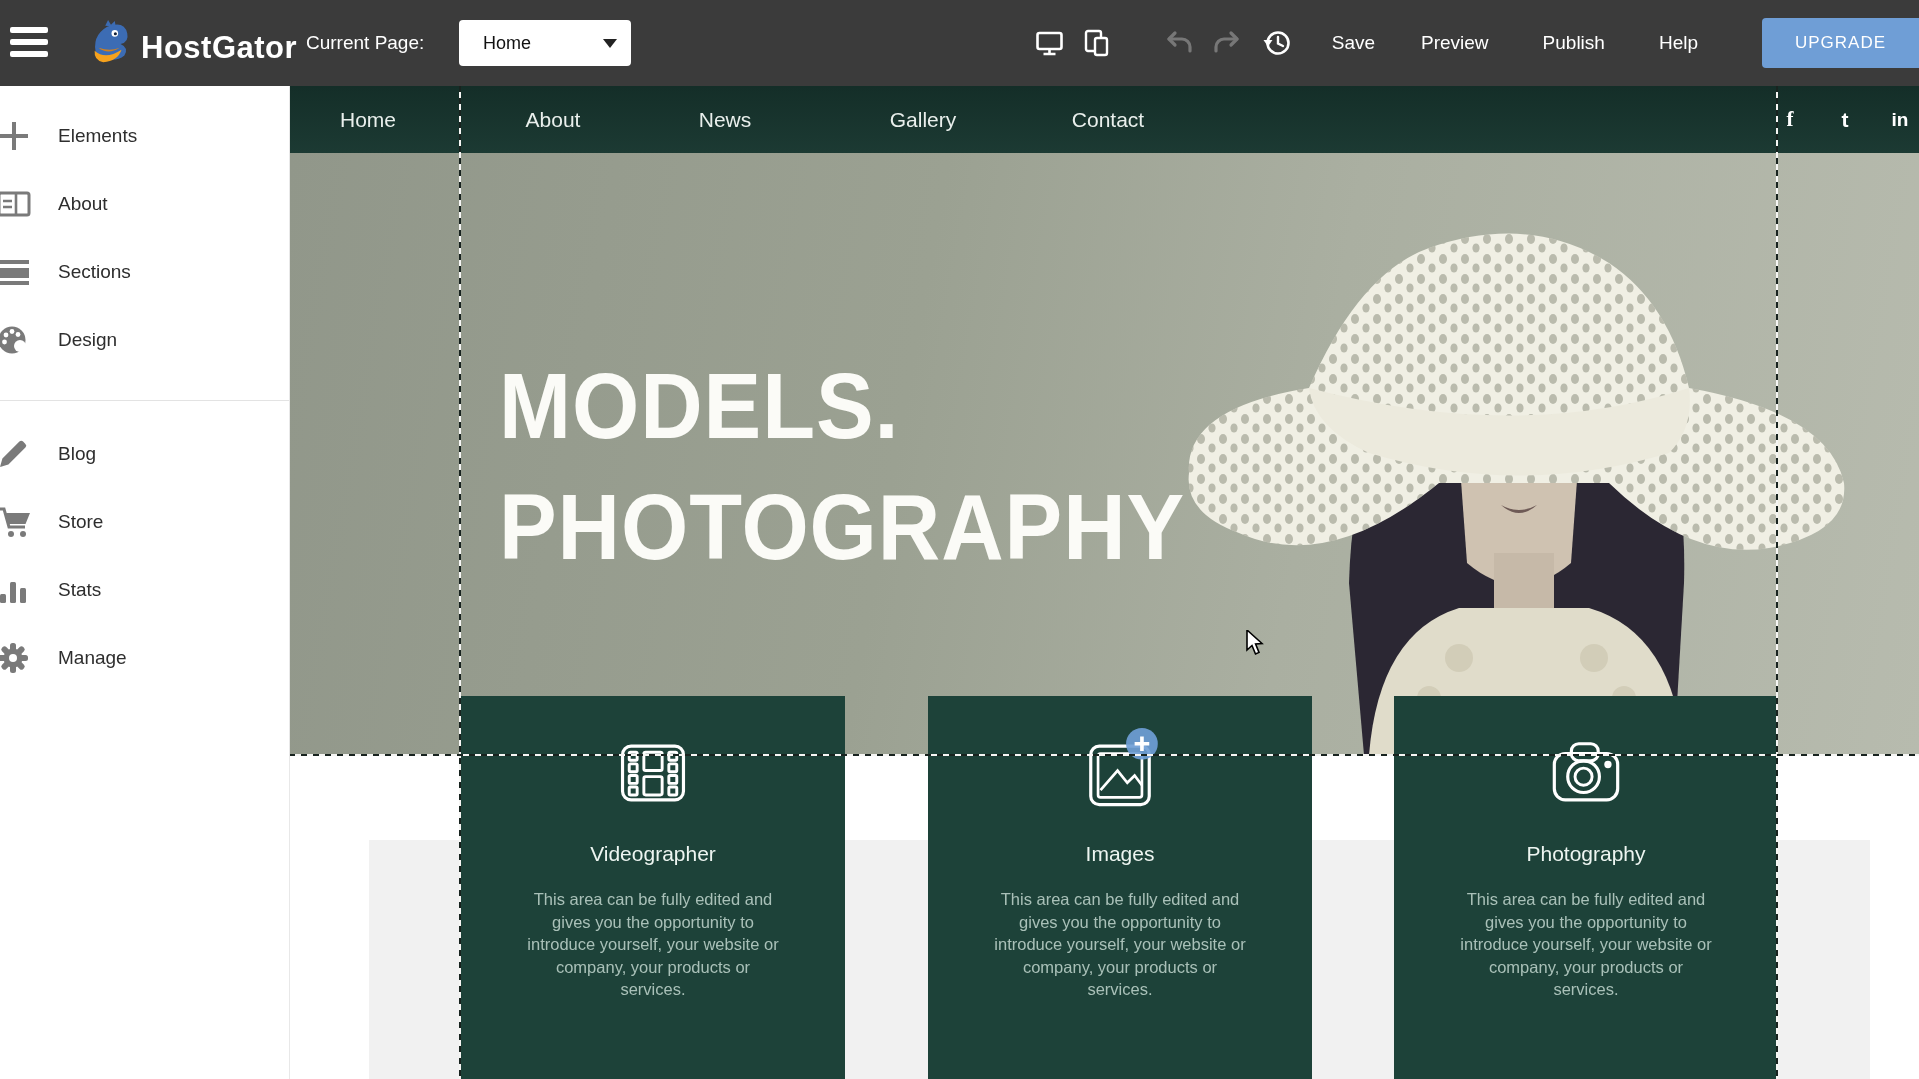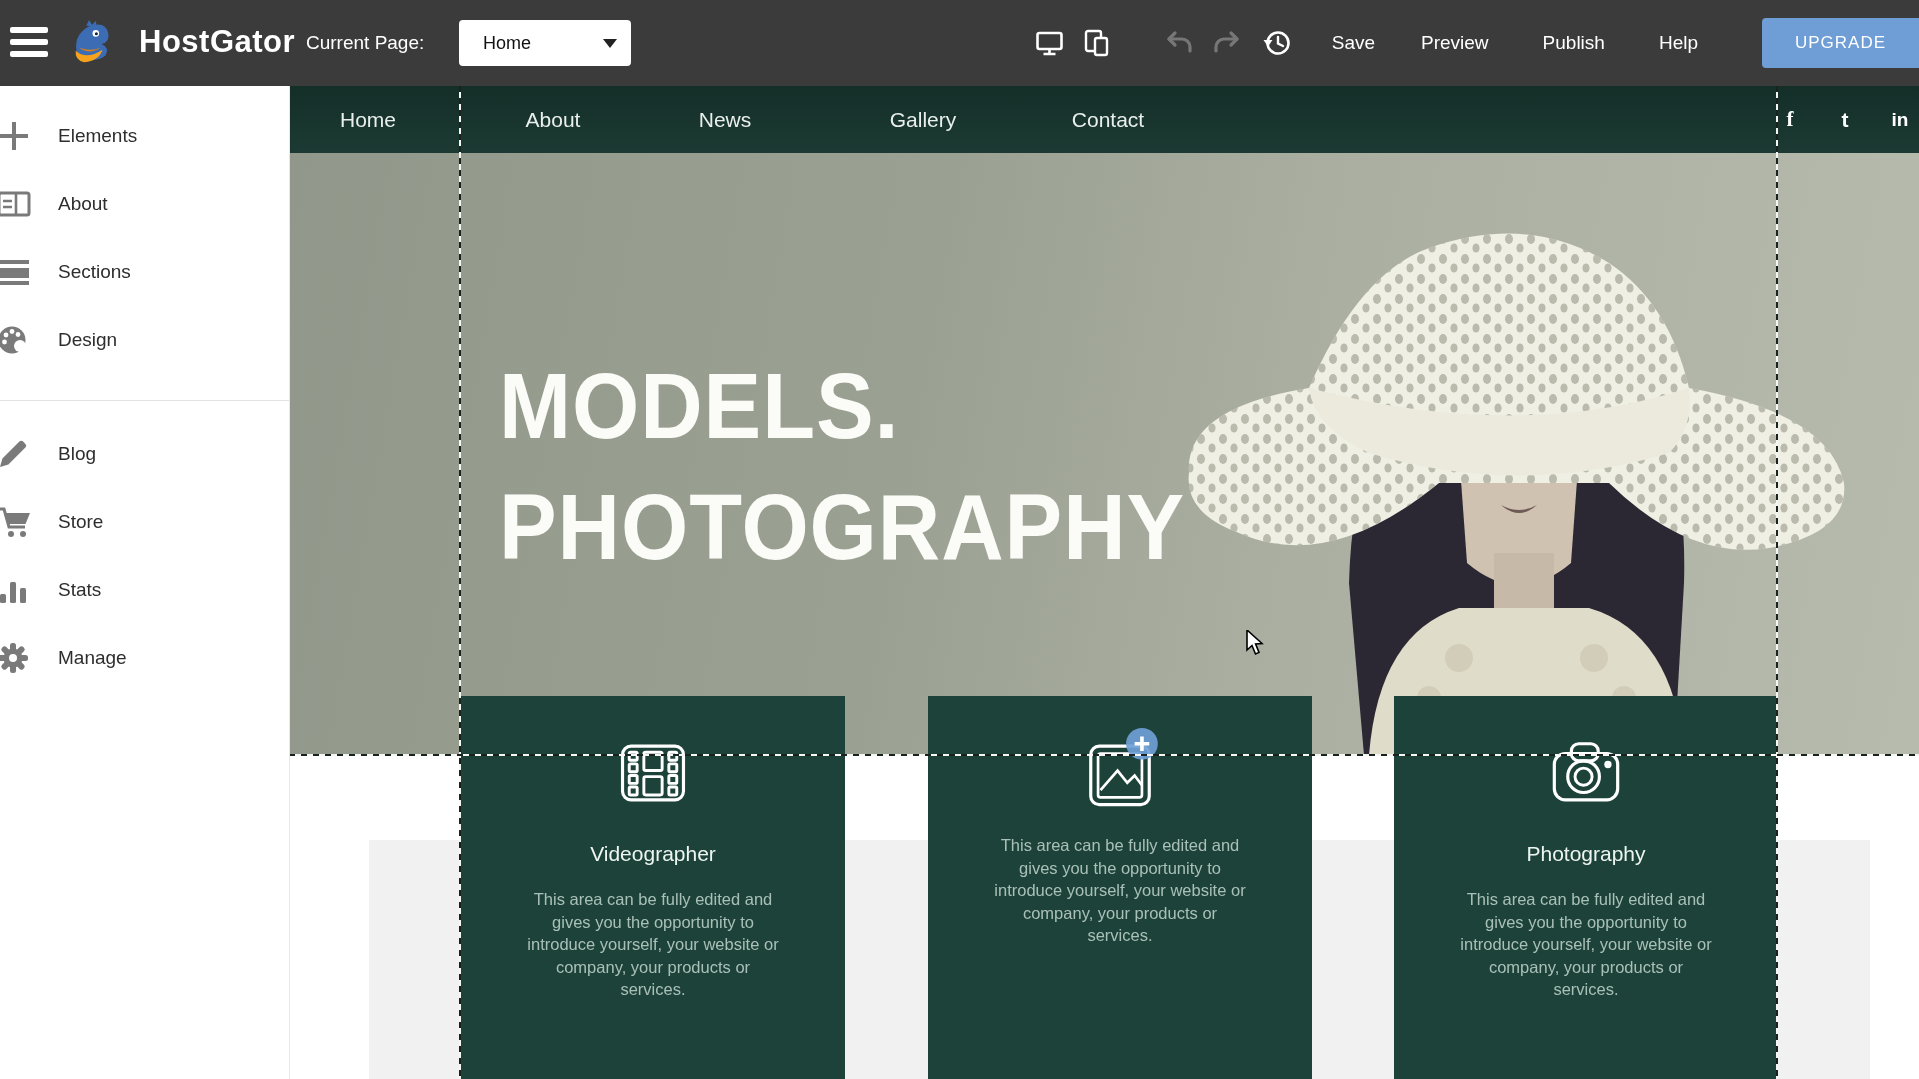--- a/index.html
+++ b/index.html
@@ -3,21 +3,21 @@
 <meta charset="utf-8">
 <style>
   * { margin:0; padding:0; box-sizing:border-box; }
   html,body { width:1919px; height:1079px; overflow:hidden; background:#fff;
               font-family:"Liberation Sans", sans-serif; }
 
   
   .topbar { position:absolute; left:0; top:0; width:1919px; height:86px; background:#3b3b3b; z-index:50; }
   .hamburger { position:absolute; left:10px; top:27px; width:40px; height:32px; cursor:pointer; }
   .hamburger span { display:block; width:38px; height:6px; background:#fff; border-radius:2px; margin-bottom:6px; }
-  .brand { position:absolute; left:68px; top:18px; display:flex; align-items:center;gap:17px; }
+  .brand { position:absolute; left:87px; top:18px; display:flex; align-items:flex-end; }
   .brand-text { color:#fff; font-size:31px; font-weight:700; margin-left:8px; letter-spacing:.5px; }
   .cp-label { position:absolute; left:306px; top:32px; color:#fff; font-size:19px; }
   .page-dd { position:absolute; left:459px; top:20px; width:172px; height:46px; background:#fff; border-radius:4px;
              display:flex; align-items:center; padding:0 14px 0 24px; cursor:pointer; }
   .page-dd .val { font-size:18px; color:#111; flex:1; }
   .caret { width:0; height:0; border-left:7px solid transparent; border-right:7px solid transparent; border-top:9px solid #222; }
   .tb-right { position:absolute; right:0; top:0; height:86px; display:flex; align-items:center; }
   .tb-ic { width:30px; height:30px; display:flex; align-items:center; justify-content:center; cursor:pointer; }
   .tb-link { color:#fff; font-size:19px; cursor:pointer; }
   .upgrade { width:157px; height:50px; background:#6f9ed6; border-radius:4px 0 0 4px; color:#fff; font-size:17px;
@@ -302,20 +302,21 @@
   <div class="card card2">
     <div class="card-ic">
       <svg width="78" height="78" viewBox="0 0 64 64" style="overflow:visible;">
           <rect x="8" y="10" width="48" height="48" rx="7" fill="none" stroke="#fff" stroke-width="2.6"></rect>
           <rect x="14" y="16" width="36" height="36" rx="2" fill="none" stroke="#fff" stroke-width="2.2"></rect>
           <path d="M16 46 L30 30 L38 40 L44 34 L50 42" fill="none" stroke="#fff" stroke-width="2.2"></path>
           <circle cx="50" cy="8" r="13" fill="#6f9ed6" opacity="0.92"></circle>
           <path d="M50 2 v12 M44 8 h12" stroke="#fff" stroke-width="3"></path>
         </svg>
     </div>
+    <div class="card-title">Images</div>
     <div class="card-body">This area can be fully edited and gives you the opportunity to introduce yourself, your website or company, your products or services.</div>
   </div>
 
   <div class="card card3">
     <div class="card-ic">
       <svg width="78" height="78" viewBox="0 0 64 64">
           <rect x="20" y="8" width="22" height="14" rx="6" fill="none" stroke="#fff" stroke-width="2.6"></rect>
           <rect x="6" y="16" width="52" height="38" rx="9" fill="none" stroke="#fff" stroke-width="2.6"></rect>
           <circle cx="30" cy="35" r="13" fill="none" stroke="#fff" stroke-width="2.6"></circle>
           <circle cx="30" cy="35" r="7" fill="none" stroke="#fff" stroke-width="2.4"></circle>

